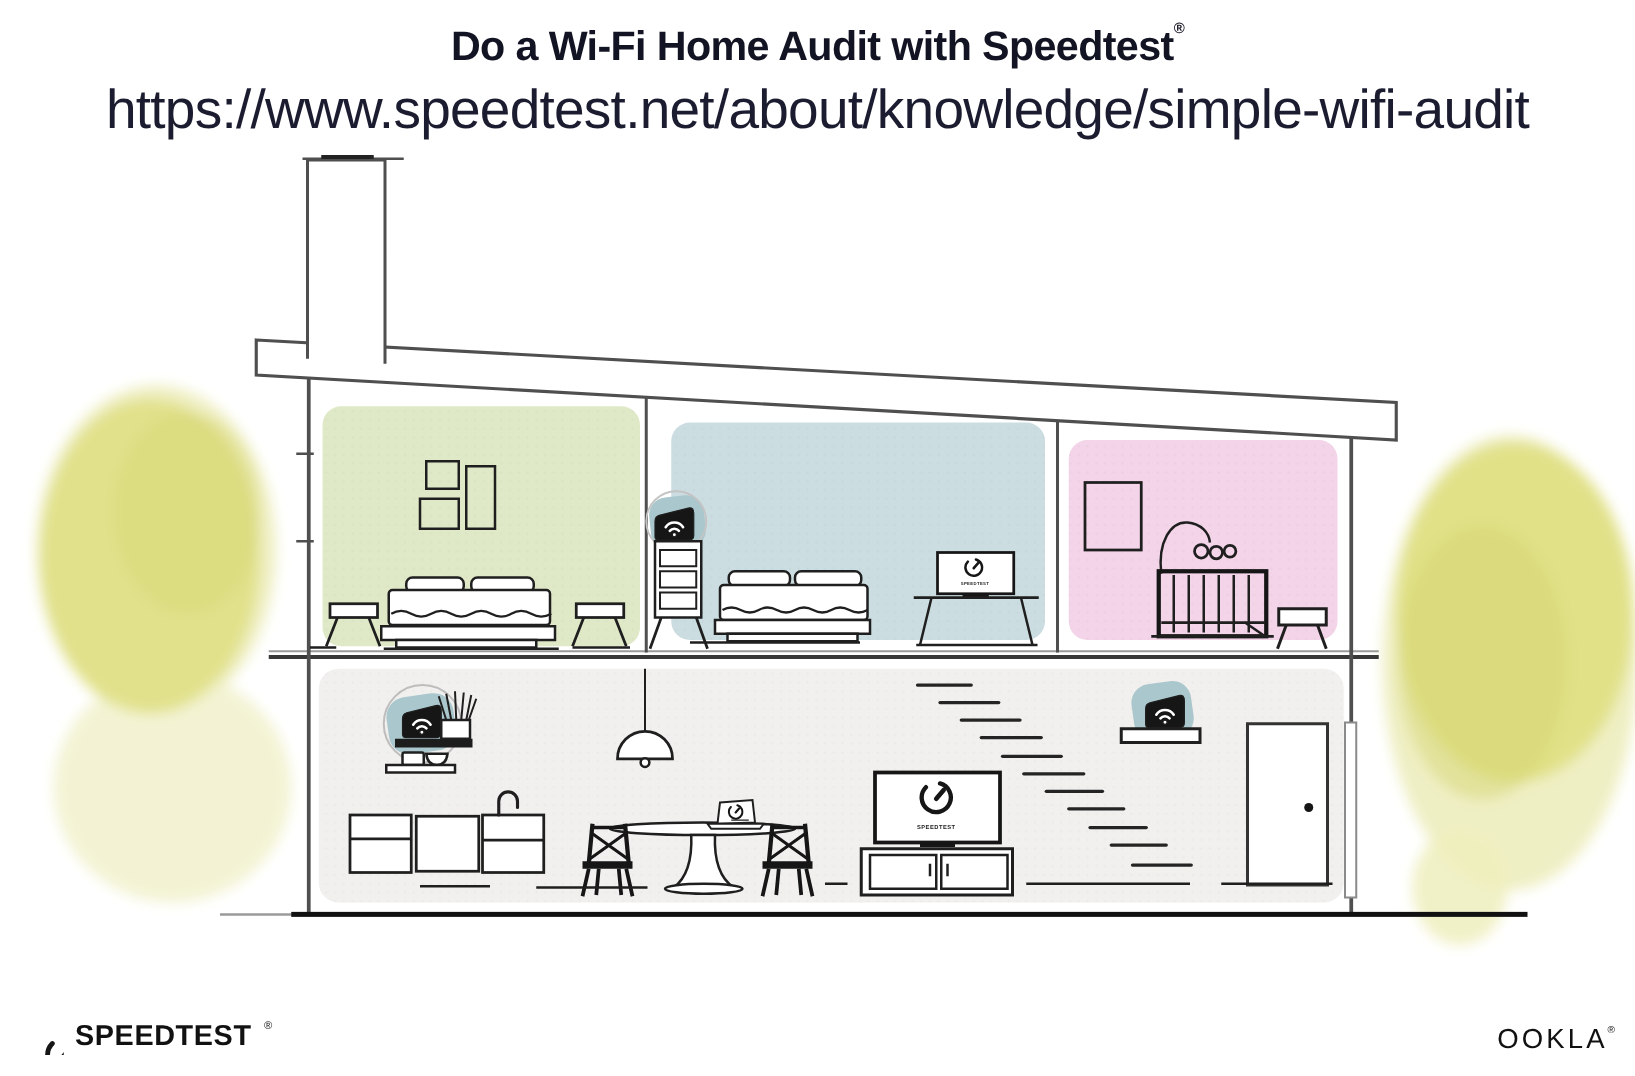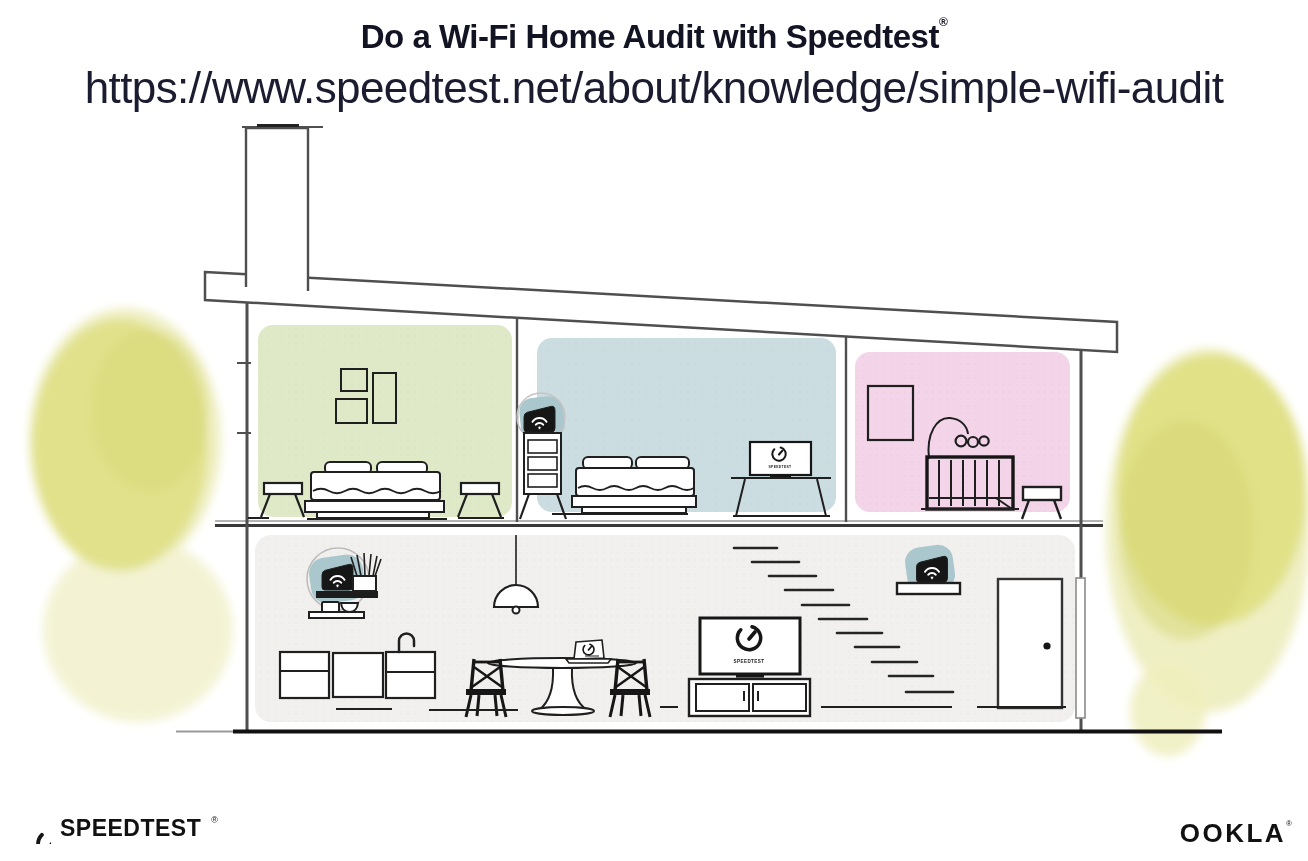--- a/index.html
+++ b/index.html
@@ -12,21 +12,21 @@
   .hdr .url{font-size:44px;font-weight:400;letter-spacing:-0.6px;color:#1b1c30;line-height:1.3;margin-top:2px;}
   
   svg.house{position:absolute;left:0;top:110px;}
   svg text{font-family:"Liberation Sans",sans-serif;font-weight:700;fill:#222;}
   
   .logo-speedtest{position:absolute;left:20px;top:813px;display:flex;align-items:center;gap:9px;color:#111;}
   .logo-speedtest .st-gauge{width:31px;height:31px;}
   .logo-speedtest .st-word{font-size:23px;font-weight:700;letter-spacing:0.5px;}
   .logo-speedtest .st-reg{font-size:9px;margin-left:1px;align-self:flex-start;margin-top:2px;}
   .logo-ookla{position:absolute;right:16px;top:818px;color:#111;display:flex;align-items:flex-start;}
-  .logo-ookla .ok-word{font-size:26px;font-weight:700;letter-spacing:2.5px;}
+  .logo-ookla .ok-word{font-size:22px;font-weight:400;letter-spacing:2.5px;}
   .logo-ookla .ok-reg{font-size:8px;margin-top:1px;}
 </style>
 </head>
 <body>
 
 <div class="stage">
 
   <div class="hdr">
     <div class="title"><span>Do a Wi-Fi Home Audit with Speedtest</span><sup>®</sup></div>
     <div class="url">https://www.speedtest.net/about/knowledge/simple-wifi-audit</div>

